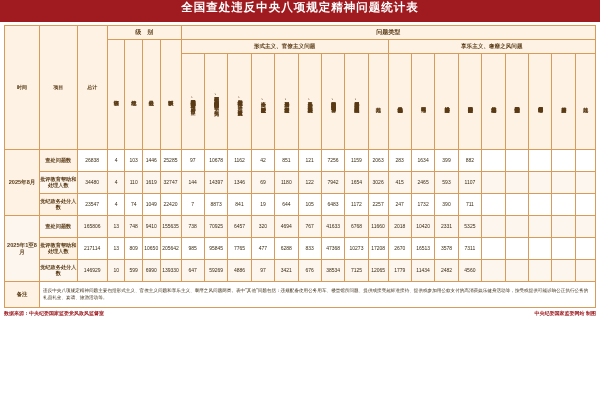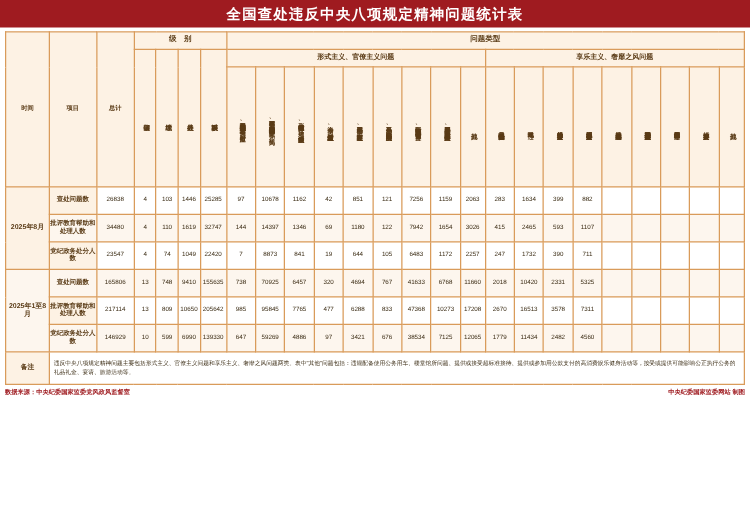--- a/index.html
+++ b/index.html
@@ -5,21 +5,21 @@
   html,body{margin:0;padding:0;}
   body{
     width:600px;height:412px;
     background:#ffffff;
     font-family:"Liberation Sans","DejaVu Sans",sans-serif;
     overflow:hidden;
   }
   .sheet{width:600px;height:412px;position:relative;background:#fff;}
   .title-bar{
     width:600px;height:22px;background:#9f1b20;
-    display:flex;align-items:center;justify-content:center;
+    display:flex;justify-content:center;
   }
   .title-bar .title{
     color:#ffffff;font-size:11.5px;font-weight:bold;letter-spacing:1px;
   }
   table{
     border-collapse:collapse;
     width:592px;
     margin:3px auto 0 auto;
     table-layout:fixed;
   }

